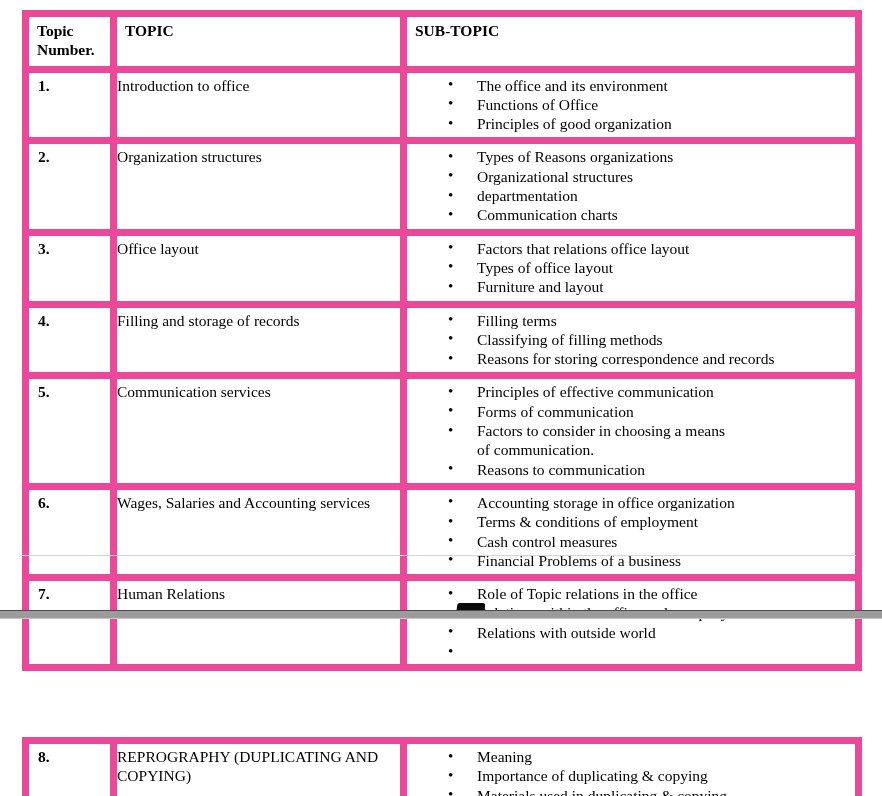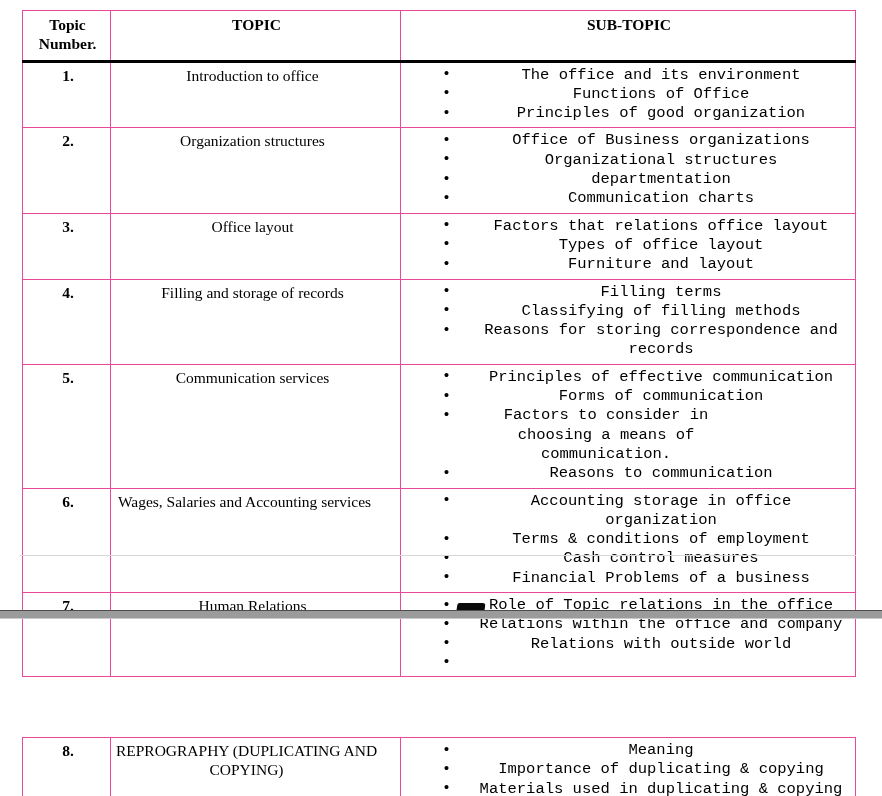--- a/index.html
+++ b/index.html
@@ -34,42 +34,42 @@
   }
   .syllabus-table.top  { left: 22px; top: 10px;  width: 833px; }
   .syllabus-table.bottom { left: 22px; top: 737px; width: 833px; }
 
   .syllabus-table col.c-num { width: 88px; }
   .syllabus-table col.c-topic { width: 290px; }
   .syllabus-table col.c-sub { width: 455px; }
 
   .syllabus-table td,
   .syllabus-table th {
-    border: 1px solid #ec4899;
+    border: 7px solid #ec4899;
     vertical-align: top;
     padding: 3px 6px 4px 8px;
     font-size: 15.5px;
     line-height: 19.3px;
-    text-align: center;
+    text-align: left;
   }
 
   .syllabus-table thead th {
     font-weight: bold;
     border-bottom: 3px solid #000;
     padding-top: 4px;
     padding-bottom: 6px;
   }
   .hdr-num { white-space: normal; }
 
   td.num-cell {
     font-weight: bold;
     padding-left: 9px;
   }
   td.topic-cell { padding-left: 0; }
-  td.sub-cell { padding-left: 2px; padding-right: 4px; font-family: Liberation Mono, monospace; }
+  td.sub-cell { padding-left: 2px; padding-right: 4px; }
 
   
   ul.sub-list {
     margin: 0;
     padding: 0;
     list-style: none;
   }
   ul.sub-list > li {
     position: relative;
     margin: 0;
@@ -150,21 +150,21 @@
             <li>Principles of good organization</li>
           </ul>
         </td>
       </tr>
 
       <tr>
         <td class="num-cell">2.</td>
         <td class="topic-cell">Organization structures</td>
         <td class="sub-cell">
           <ul class="sub-list">
-            <li>Office of Business organizations</li>
+            <li>Types of Reasons organizations</li>
             <li>Organizational structures</li>
             <li>departmentation</li>
             <li>Communication charts</li>
           </ul>
         </td>
       </tr>
 
       <tr>
         <td class="num-cell">3.</td>
         <td class="topic-cell">Office layout</td>

